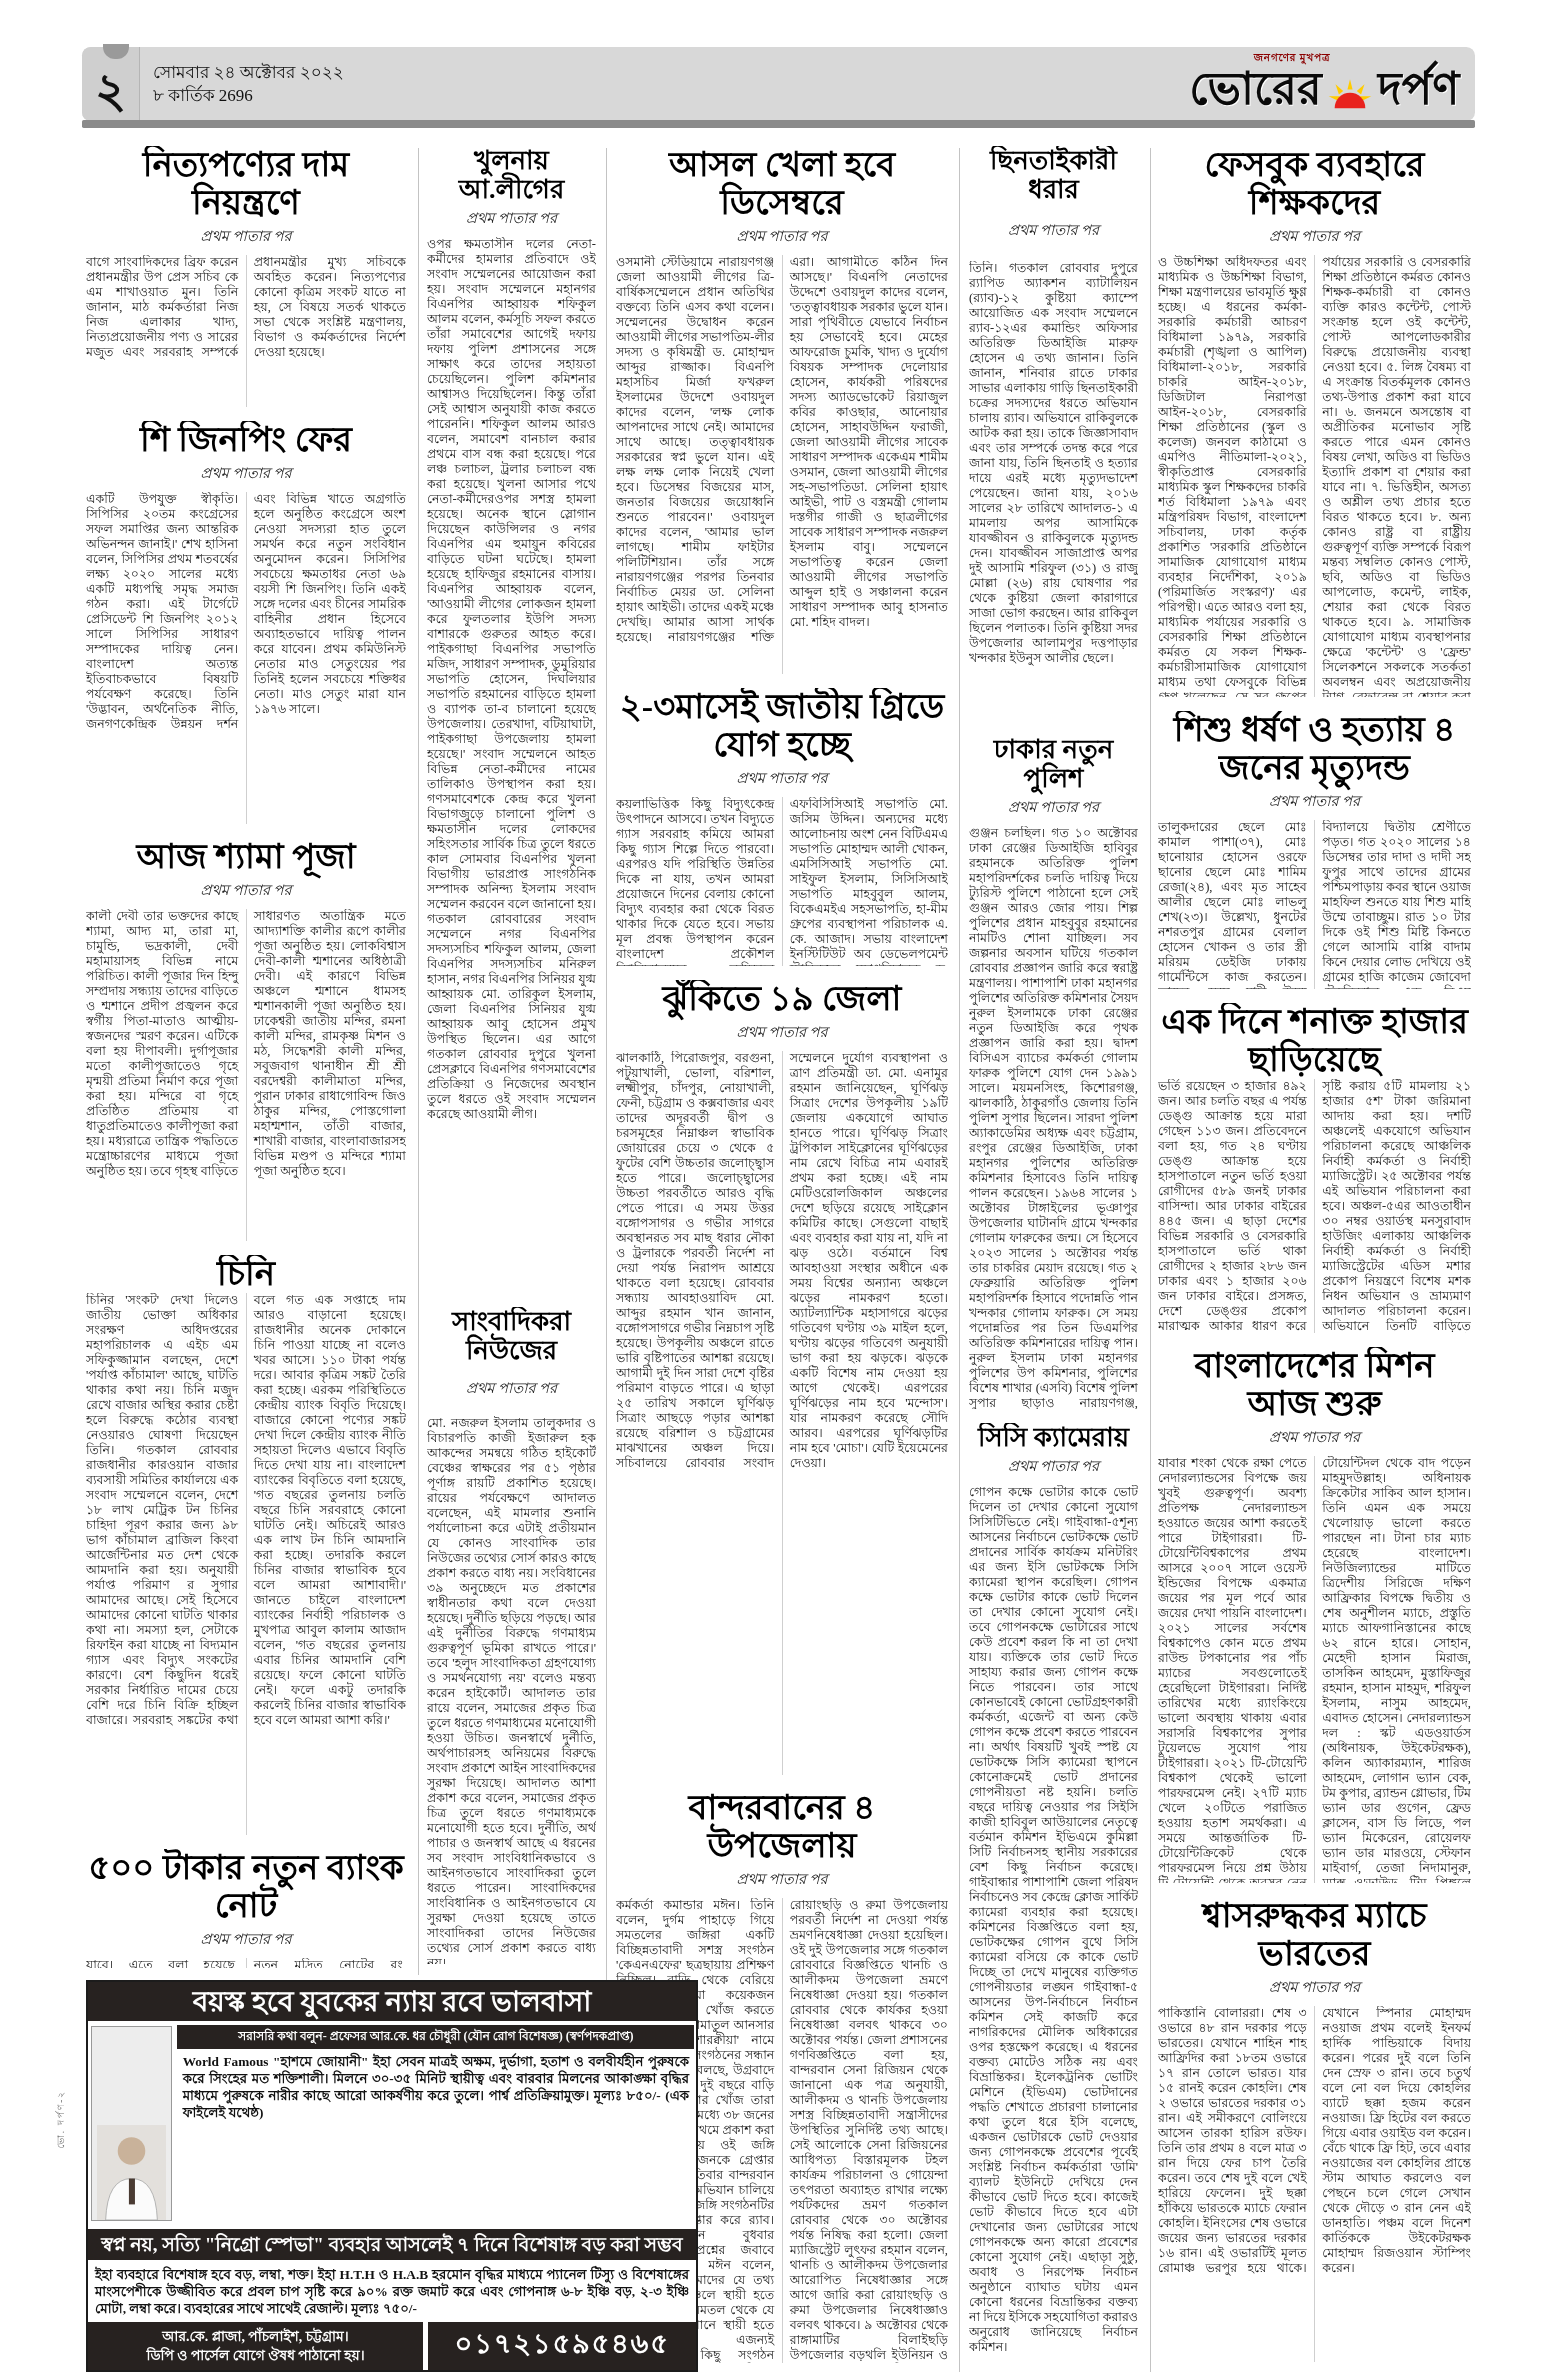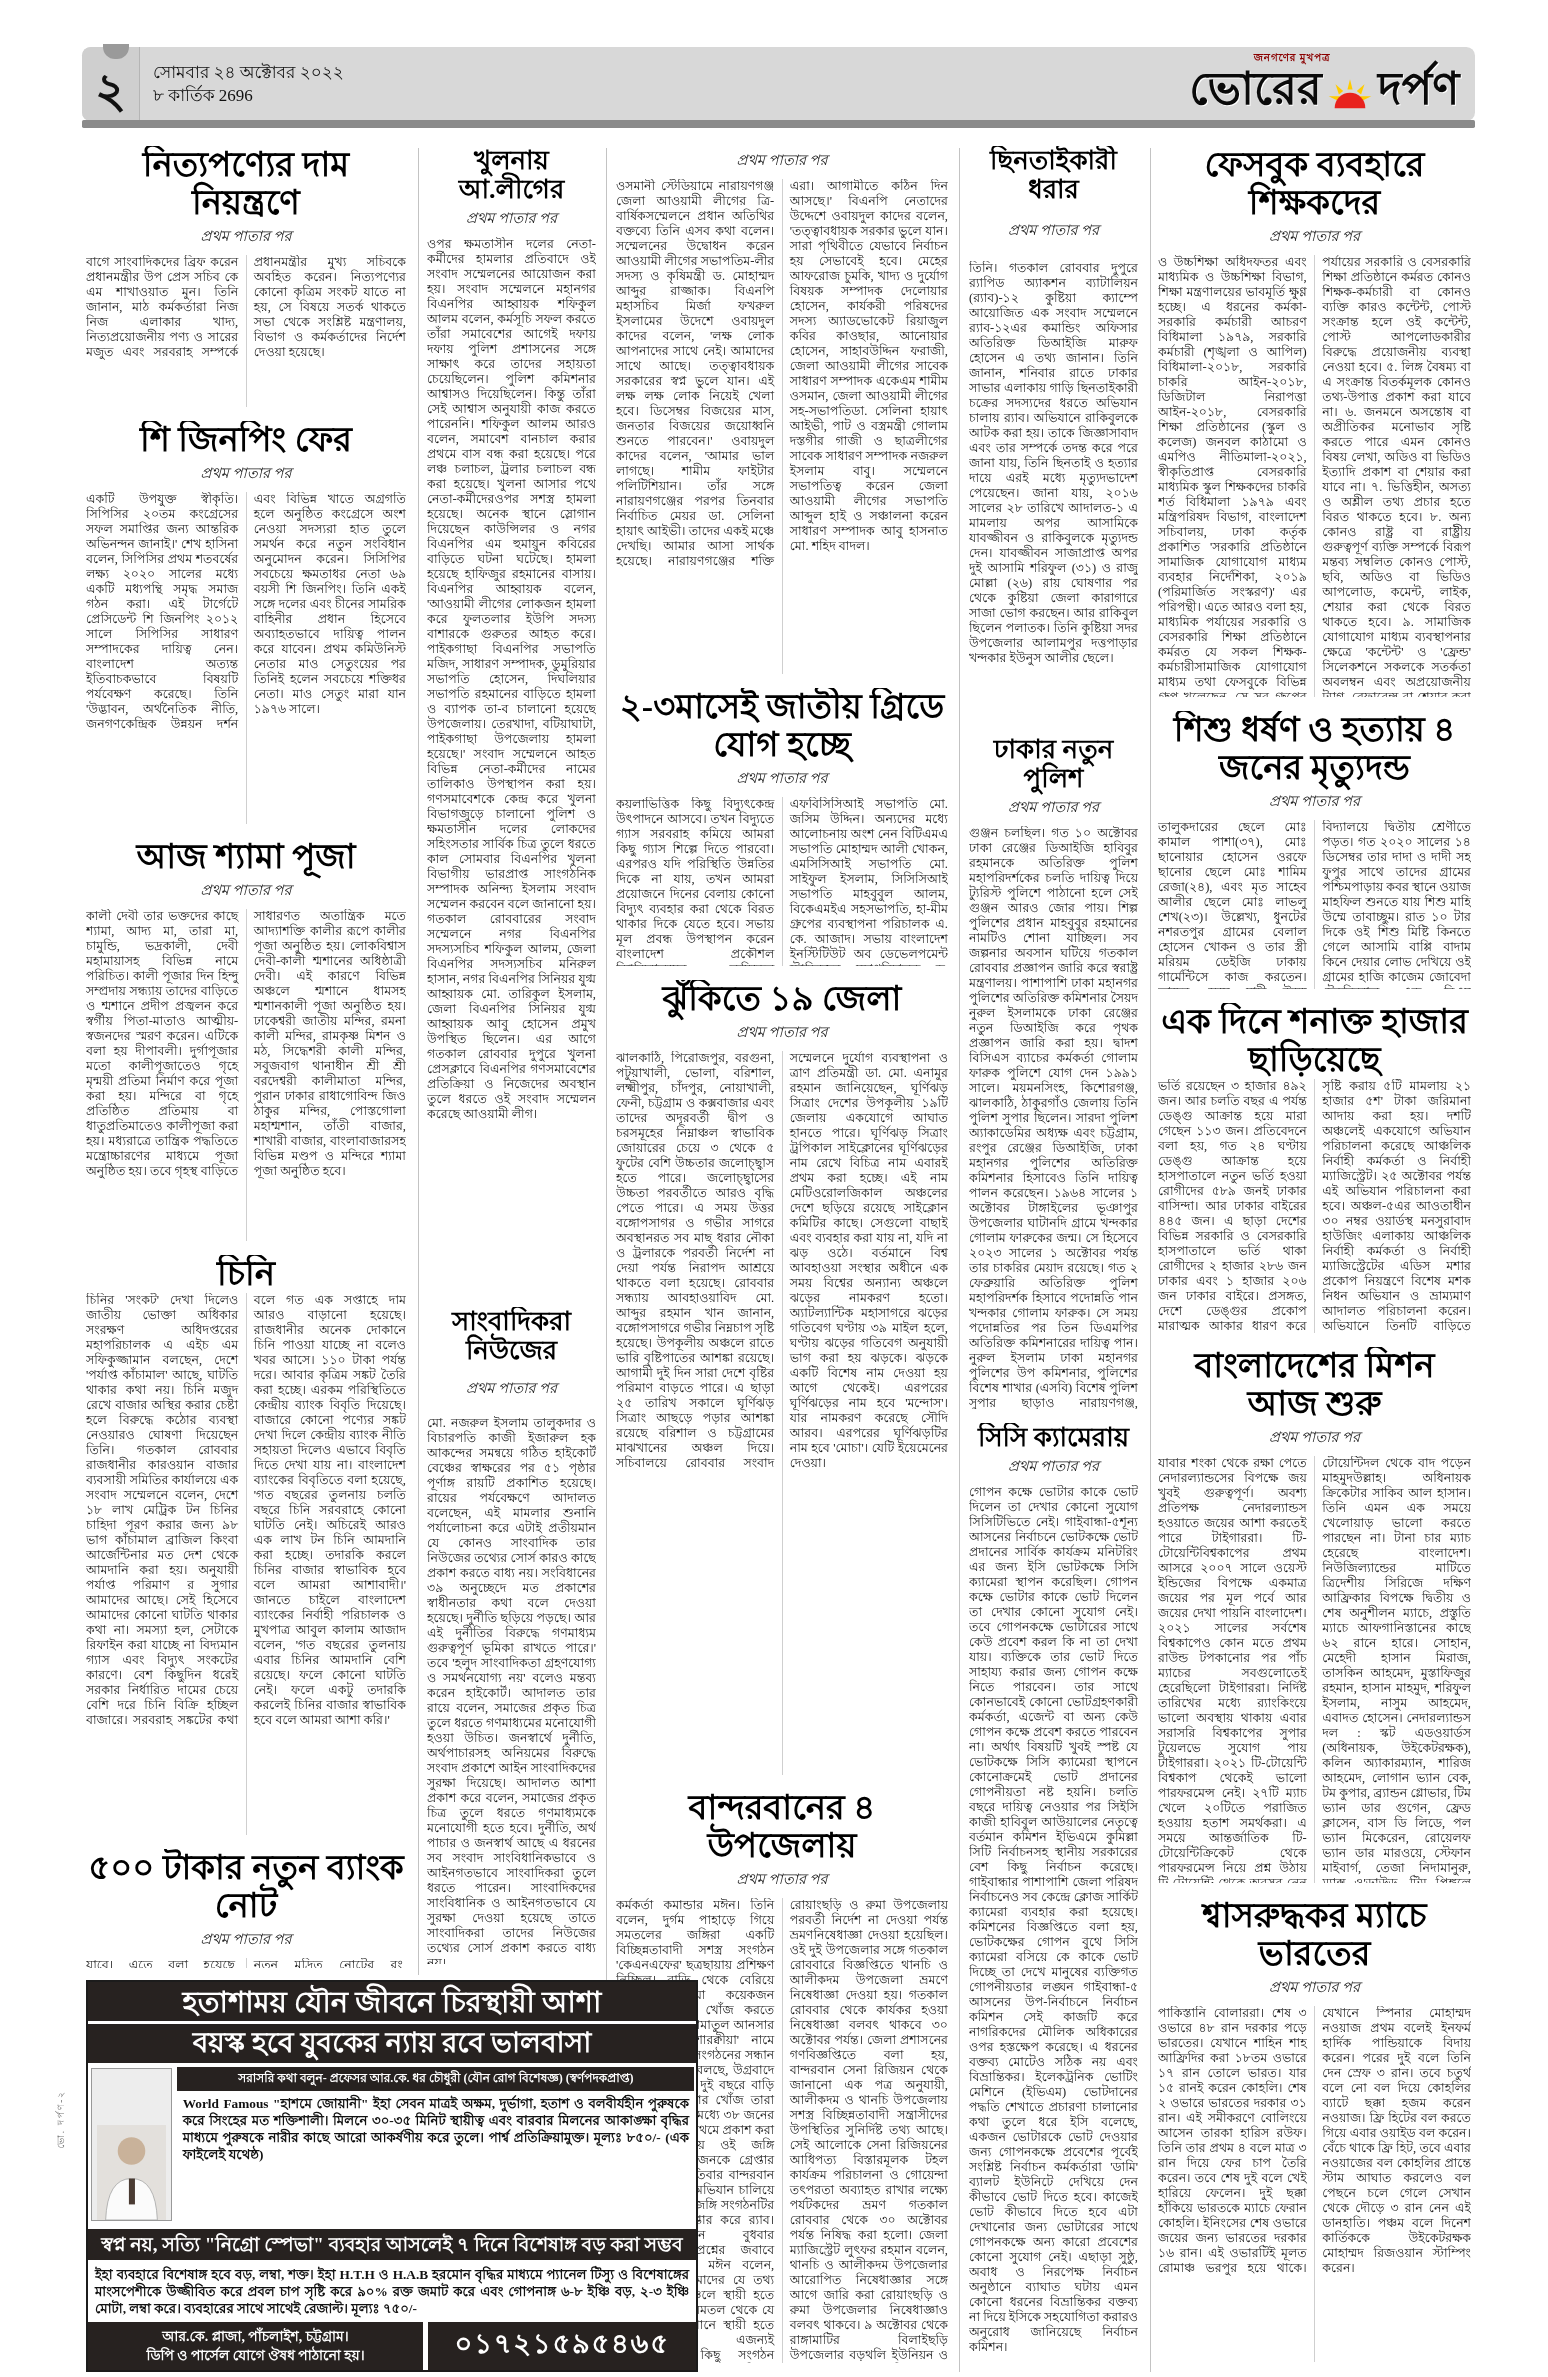--- a/index.html
+++ b/index.html
@@ -117,20 +117,21 @@
         <div class="body-text">ওপর ক্ষমতাসীন দলের নেতা-কর্মীদের হামলার প্রতিবাদে ওই সংবাদ সম্মেলনের আয়োজন করা হয়। সংবাদ সম্মেলনে মহানগর বিএনপির আহ্বায়ক শফিকুল আলম বলেন, কর্মসূচি সফল করতে তাঁরা সমাবেশের আগেই দফায় দফায় পুলিশ প্রশাসনের সঙ্গে সাক্ষাৎ করে তাদের সহায়তা চেয়েছিলেন। পুলিশ কমিশনার আশ্বাসও দিয়েছিলেন। কিন্তু তাঁরা সেই আশ্বাস অনুযায়ী কাজ করতে পারেননি। শফিকুল আলম আরও বলেন, সমাবেশ বানচাল করার প্রথমে বাস বন্ধ করা হয়েছে। পরে লঞ্চ চলাচল, ট্রলার চলাচল বন্ধ করা হয়েছে। খুলনা আসার পথে নেতা-কর্মীদেরওপর সশস্ত্র হামলা হয়েছে। অনেক স্থানে স্লোগান দিয়েছেন কাউন্সিলর ও নগর বিএনপির এম হুমায়ুন কবিরের বাড়িতে ঘটনা ঘটেছে। হামলা হয়েছে হাফিজুর রহমানের বাসায়। বিএনপির আহ্বায়ক বলেন, 'আওয়ামী লীগের লোকজন হামলা করে ফুলতলার ইউপি সদস্য বাশারকে গুরুতর আহত করে। পাইকগাছা বিএনপির সভাপতি মজিদ, সাধারণ সম্পাদক, ডুমুরিয়ার সভাপতি হোসেন, দিঘলিয়ার সভাপতি রহমানের বাড়িতে হামলা ও ব্যাপক তা-ব চালানো হয়েছে উপজেলায়। তেরখাদা, বটিয়াঘাটা, পাইকগাছা উপজেলায় হামলা হয়েছে।' সংবাদ সম্মেলনে আহত বিভিন্ন নেতা-কর্মীদের নামের তালিকাও উপস্থাপন করা হয়। গণসমাবেশকে কেন্দ্র করে খুলনা বিভাগজুড়ে চালানো পুলিশ ও ক্ষমতাসীন দলের লোকদের সহিংসতার সার্বিক চিত্র তুলে ধরতে কাল সোমবার বিএনপির খুলনা বিভাগীয় ভারপ্রাপ্ত সাংগঠনিক সম্পাদক অনিন্দ্য ইসলাম সংবাদ সম্মেলন করবেন বলে জানানো হয়। গতকাল রোববারের সংবাদ সম্মেলনে নগর বিএনপির সদস্যসচিব শফিকুল আলম, জেলা বিএনপির সদস্যসচিব মনিরুল হাসান, নগর বিএনপির সিনিয়র যুগ্ম আহ্বায়ক মো. তারিকুল ইসলাম, জেলা বিএনপির সিনিয়র যুগ্ম আহ্বায়ক আবু হোসেন প্রমুখ উপস্থিত ছিলেন। এর আগে গতকাল রোববার দুপুরে খুলনা প্রেসক্লাবে বিএনপির গণসমাবেশের প্রতিক্রিয়া ও নিজেদের অবস্থান তুলে ধরতে ওই সংবাদ সম্মেলন করেছে আওয়ামী লীগ।</div>
       </article>
       <article class="article" style="height: 671px; gap: 9px;">
         <h2 class="headline">সাংবাদিকরা নিউজের</h2>
         <div class="kicker">প্রথম পাতার পর</div>
         <div class="body-text">মো. নজরুল ইসলাম তালুকদার ও বিচারপতি কাজী ইজারুল হক আকন্দের সমন্বয়ে গঠিত হাইকোর্ট বেঞ্চের স্বাক্ষরের পর ৫১ পৃষ্ঠার পূর্ণাঙ্গ রায়টি প্রকাশিত হয়েছে। রায়ের পর্যবেক্ষণে আদালত বলেছেন, এই মামলার শুনানি পর্যালোচনা করে এটাই প্রতীয়মান যে কোনও সাংবাদিক তার নিউজের তথ্যের সোর্স কারও কাছে প্রকাশ করতে বাধ্য নয়। সংবিধানের ৩৯ অনুচ্ছেদে মত প্রকাশের স্বাধীনতার কথা বলে দেওয়া হয়েছে। দুর্নীতি ছড়িয়ে পড়ছে। আর এই দুর্নীতির বিরুদ্ধে গণমাধ্যম গুরুত্বপূর্ণ ভূমিকা রাখতে পারে।' তবে 'হলুদ সাংবাদিকতা গ্রহণযোগ্য ও সমর্থনযোগ্য নয়' বলেও মন্তব্য করেন হাইকোর্ট। আদালত তার রায়ে বলেন, সমাজের প্রকৃত চিত্র তুলে ধরতে গণমাধ্যমের মনোযোগী হওয়া উচিত। জনস্বার্থে দুর্নীতি, অর্থপাচারসহ অনিয়মের বিরুদ্ধে সংবাদ প্রকাশে আইন সাংবাদিকদের সুরক্ষা দিয়েছে। আদালত আশা প্রকাশ করে বলেন, সমাজের প্রকৃত চিত্র তুলে ধরতে গণমাধ্যমকে মনোযোগী হতে হবে। দুর্নীতি, অর্থ পাচার ও জনস্বার্থ আছে এ ধরনের সব সংবাদ সাংবিধানিকভাবে ও আইনগতভাবে সাংবাদিকরা তুলে ধরতে পারেন। সাংবাদিকদের সাংবিধানিক ও আইনগতভাবে যে সুরক্ষা দেওয়া হয়েছে তাতে সাংবাদিকরা তাদের নিউজের তথ্যের সোর্স প্রকাশ করতে বাধ্য নয়।</div>
       </article>
     </section>
   <section class="track wide" id="track-c" style="left: 616px; width: 332px;">
       <article class="article" style="height: 542px;">
+        <h2 class="headline">আসল খেলা হবে ডিসেম্বরে</h2>
         <div class="kicker">প্রথম পাতার পর</div>
         <div class="body-text cols-2">ওসমানী স্টেডিয়ামে নারায়ণগঞ্জ জেলা আওয়ামী লীগের ত্রি-বার্ষিকসম্মেলনে প্রধান অতিথির বক্তব্যে তিনি এসব কথা বলেন। সম্মেলনের উদ্বোধন করেন আওয়ামী লীগের সভাপতিম-লীর সদস্য ও কৃষিমন্ত্রী ড. মোহাম্মদ আব্দুর রাজ্জাক। বিএনপি মহাসচিব মির্জা ফখরুল ইসলামের উদেশে ওবায়দুল কাদের বলেন, 'লক্ষ লোক আপনাদের সাথে নেই। আমাদের সাথে আছে। তত্ত্বাবধায়ক সরকারের স্বপ্ন ভুলে যান। এই লক্ষ লক্ষ লোক নিয়েই খেলা হবে। ডিসেম্বর বিজয়ের মাস, জনতার বিজয়ের জয়োধ্বনি শুনতে পারবেন।' ওবায়দুল কাদের বলেন, 'আমার ভাল লাগছে। শামীম ফাইটার পলিটিশিয়ান। তাঁর সঙ্গে নারায়ণগঞ্জের পরপর তিনবার নির্বাচিত মেয়র ডা. সেলিনা হায়াৎ আইভী। তাদের একই মঞ্চে দেখছি। আমার আসা সার্থক হয়েছে। নারায়ণগঞ্জের শক্তি এরা। আগামীতে কঠিন দিন আসছে।' বিএনপি নেতাদের উদ্দেশে ওবায়দুল কাদের বলেন, 'তত্ত্বাবধায়ক সরকার ভুলে যান। সারা পৃথিবীতে যেভাবে নির্বাচন হয় সেভাবেই হবে। মেহের আফরোজ চুমকি, খাদ্য ও দুর্যোগ বিষয়ক সম্পাদক দেলোয়ার হোসেন, কার্যকরী পরিষদের সদস্য অ্যাডভোকেট রিয়াজুল কবির কাওছার, আনোয়ার হোসেন, সাহাবউদ্দিন ফরাজী, জেলা আওয়ামী লীগের সাবেক সাধারণ সম্পাদক একেএম শামীম ওসমান, জেলা আওয়ামী লীগের সহ-সভাপতিডা. সেলিনা হায়াৎ আইভী, পাট ও বস্ত্রমন্ত্রী গোলাম দস্তগীর গাজী ও ছাত্রলীগের সাবেক সাধারণ সম্পাদক নজরুল ইসলাম বাবু। সম্মেলনে সভাপতিত্ব করেন জেলা আওয়ামী লীগের সভাপতি আব্দুল হাই ও সঞ্চালনা করেন সাধারণ সম্পাদক আবু হাসনাত মো. শহিদ বাদল।</div>
       </article>
       <article class="article" style="height: 292px;">
         <h2 class="headline">২-৩মাসেই জাতীয় গ্রিডে যোগ হচ্ছে</h2>
         <div class="kicker">প্রথম পাতার পর</div>
         <div class="body-text cols-2">কয়লাভিত্তিক কিছু বিদ্যুৎকেন্দ্র উৎপাদনে আসবে। তখন বিদ্যুতে গ্যাস সরবরাহ কমিয়ে আমরা কিছু গ্যাস শিল্পে দিতে পারবো। এরপরও যদি পরিস্থিতি উন্নতির দিকে না যায়, তখন আমরা প্রয়োজনে দিনের বেলায় কোনো বিদ্যুৎ ব্যবহার করা থেকে বিরত থাকার দিকে যেতে হবে। সভায় মূল প্রবন্ধ উপস্থাপন করেন বাংলাদেশ প্রকৌশল বিশ্ববিদ্যালয়ের কেমিকেল ইঞ্জিনিয়ারিং বিভাগের সাবেক অধ্যাপক ড. ইজাজ হোসেন। সভায় বিশেষ অতিথি ছিলেন এফবিসিসিআই সভাপতি মো. জসিম উদ্দিন। অন্যদের মধ্যে আলোচনায় অংশ নেন বিটিএমএ সভাপতি মোহাম্মদ আলী খোকন, এমসিসিআই সভাপতি মো. সাইফুল ইসলাম, সিসিসিআই সভাপতি মাহবুবুল আলম, বিকেএমইএ সহসভাপতি, হা-মীম গ্রুপের ব্যবস্থাপনা পরিচালক এ. কে. আজাদ। সভায় বাংলাদেশ ইনস্টিটিউট অব ডেভেলপমেন্ট স্টাডিজের মহাপরিচালক ড. বিনায়ক সেন জ্বালানি সংকটের অর্থনৈতিক প্রভাব সম্পর্কে উপস্থাপনা দেন।</div>
       </article>
       <article class="article" style="height: 809px;">
         <h2 class="headline">ঝুঁকিতে ১৯ জেলা</h2>
@@ -186,21 +187,20 @@
         <div class="body-text cols-2">পাকিস্তানি বোলাররা। শেষ ৩ ওভারে ৪৮ রান দরকার পড়ে ভারতের। যেখানে শাহিন শাহ আফ্রিদির করা ১৮তম ওভারে ১৭ রান তোলে ভারত। যার ১৫ রানই করেন কোহলি। শেষ ২ ওভারে ভারতের দরকার ৩১ রান। এই সমীকরণে বোলিংয়ে আসেন তারকা হারিস রউফ। তিনি তার প্রথম ৪ বলে মাত্র ৩ রান দিয়ে ফের চাপ তৈরি করেন। তবে শেষ দুই বলে খেই হারিয়ে ফেলেন। দুই ছক্কা হাঁকিয়ে ভারতকে ম্যাচে ফেরান কোহলি। ইনিংসের শেষ ওভারে জয়ের জন্য ভারতের দরকার ১৬ রান। এই ওভারটিই মূলত রোমাঞ্চ ভরপুর হয়ে থাকে। যেখানে স্পিনার মোহাম্মদ নওয়াজ প্রথম বলেই ইনফর্ম হার্দিক পান্ডিয়াকে বিদায় করেন। পরের দুই বলে তিনি দেন স্রেফ ৩ রান। তবে চতুর্থ বলে নো বল দিয়ে কোহলির ব্যাটে ছক্কা হজম করেন নওয়াজ। ফ্রি হিটের বল করতে গিয়ে এবার ওয়াইড বল করেন। বেঁচে থাকে ফ্রি হিট, তবে এবার নওয়াজের বল কোহলির প্রান্তে স্টাম আঘাত করলেও বল পেছনে চলে গেলে সেখান থেকে দৌড়ে ৩ রান নেন এই ডানহাতি। পঞ্চম বলে দিনেশ কার্তিককে উইকেটরক্ষক মোহাম্মদ রিজওয়ান স্টাম্পিং করেন।</div>
       </article>
     </section>
 
   <div class="v-rule" style="left:418px;top:148px;height:1827px;"></div>
   <div class="v-rule" style="left:606px;top:148px;height:2224px;"></div>
   <div class="v-rule" style="left:959px;top:148px;height:2224px;"></div>
   <div class="v-rule" style="left:1150px;top:148px;height:2224px;"></div>
 
   <aside class="ad">
-    <div class="ad-band ad-h1">হতাশাময় যৌন জীবনে চিরস্থায়ী আশা</div>
     <div class="ad-band ad-h2">বয়স্ক হবে যুবকের ন্যায় রবে ভালবাসা</div>
     <div class="ad-mid">
       <div class="ad-photo">
         <svg width="69" height="95" viewBox="0 0 80 110">
           <rect width="80" height="110" fill="#e3e0dc"></rect>
           <circle cx="40" cy="30" r="16" fill="#c9b29a"></circle>
           <path d="M10,110 q2,-48 30,-48 q28,0 30,48 z" fill="#fbfbfb" stroke="#aaa"></path>
           <rect x="37" y="62" width="7" height="30" fill="#4a3b33"></rect>
         </svg>
       </div>

